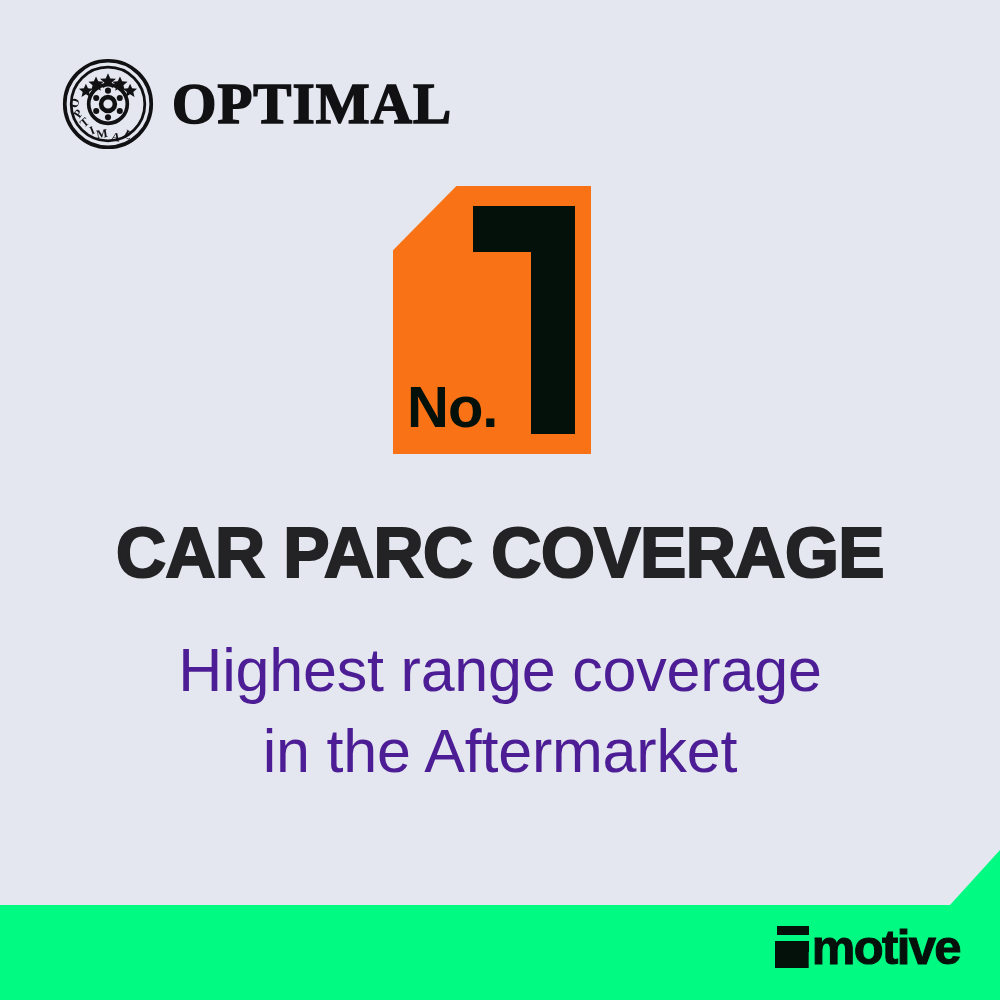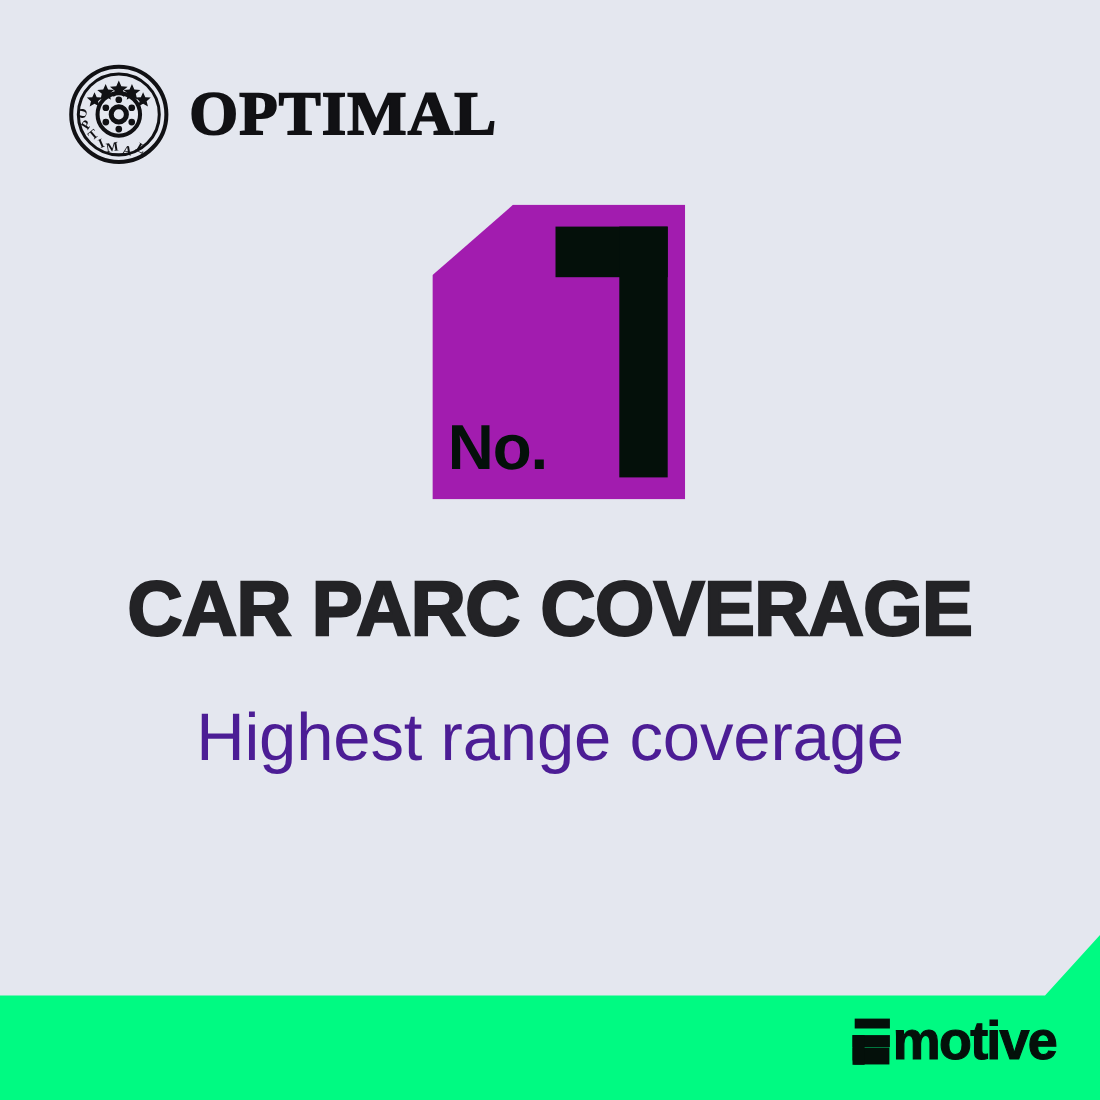--- a/index.html
+++ b/index.html
@@ -49,23 +49,23 @@
     white-space: nowrap;
     transform: scaleX(1.02);
     transform-origin: left center;
   }
 
   
   .rank-badge {
     position: absolute;
     left: 393px;
     top: 186px;
-    width: 230px;
+    width: 198px;
     height: 268px;
-    background: #a21caf;
+    background: #f97316;
     -webkit-clip-path: polygon(32% 0%, 100% 0%, 100% 100%, 0% 100%, 0% 24%);
     clip-path: polygon(32% 0%, 100% 0%, 100% 100%, 0% 100%, 0% 24%);
   }
   .rank-no {
     position: absolute;
     left: 14px;
     bottom: 18px;
     font-family: "Liberation Sans", sans-serif;
     font-weight: 700;
     font-size: 58px;
@@ -248,20 +248,21 @@
     <div class="rank-numeral" title="1">
       <span class="arm"></span>
       <span class="stem"></span>
     </div>
   </div>
 
   <div class="headline">CAR PARC COVERAGE</div>
 
   <div class="subhead">
     <span class="line">Highest range coverage</span>
+    <span class="line">in the Aftermarket</span>
   </div>
 
   <div class="footer-bar"></div>
   <div class="footer-logo" title="Emotive">
     <span class="emotive-e">
       <span class="bar-top"></span>
       <span class="bar-mid"></span>
       <span class="bar-bot"></span>
       <span class="stem-l"></span>
     </span>

